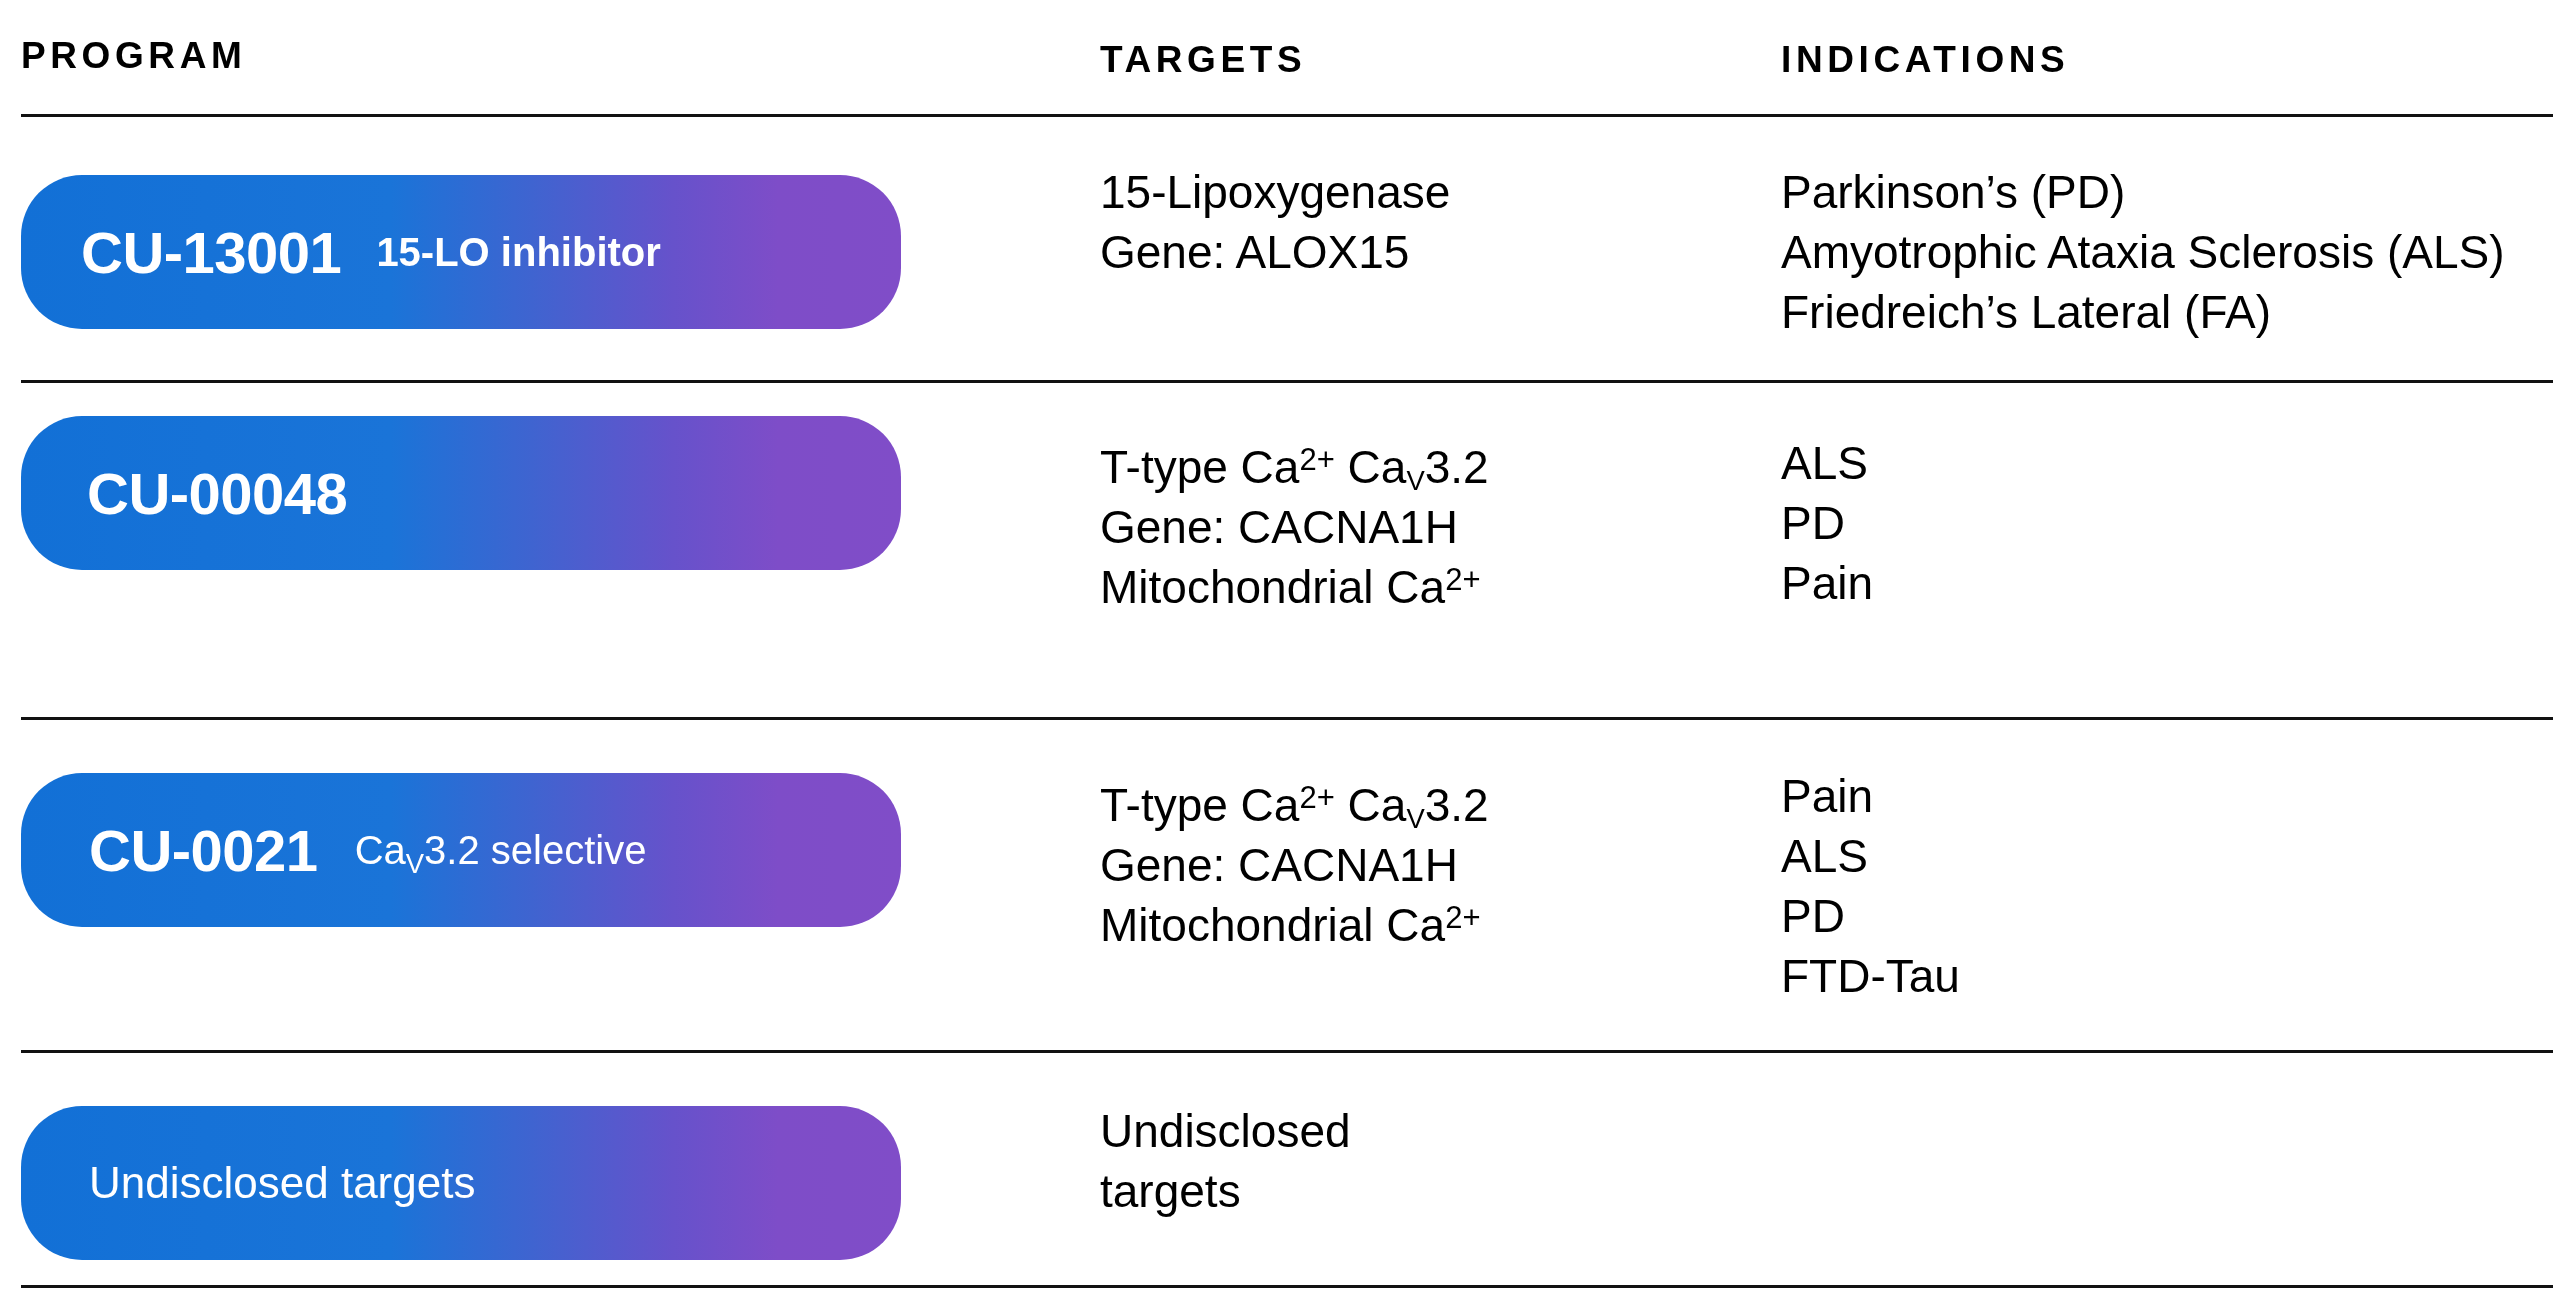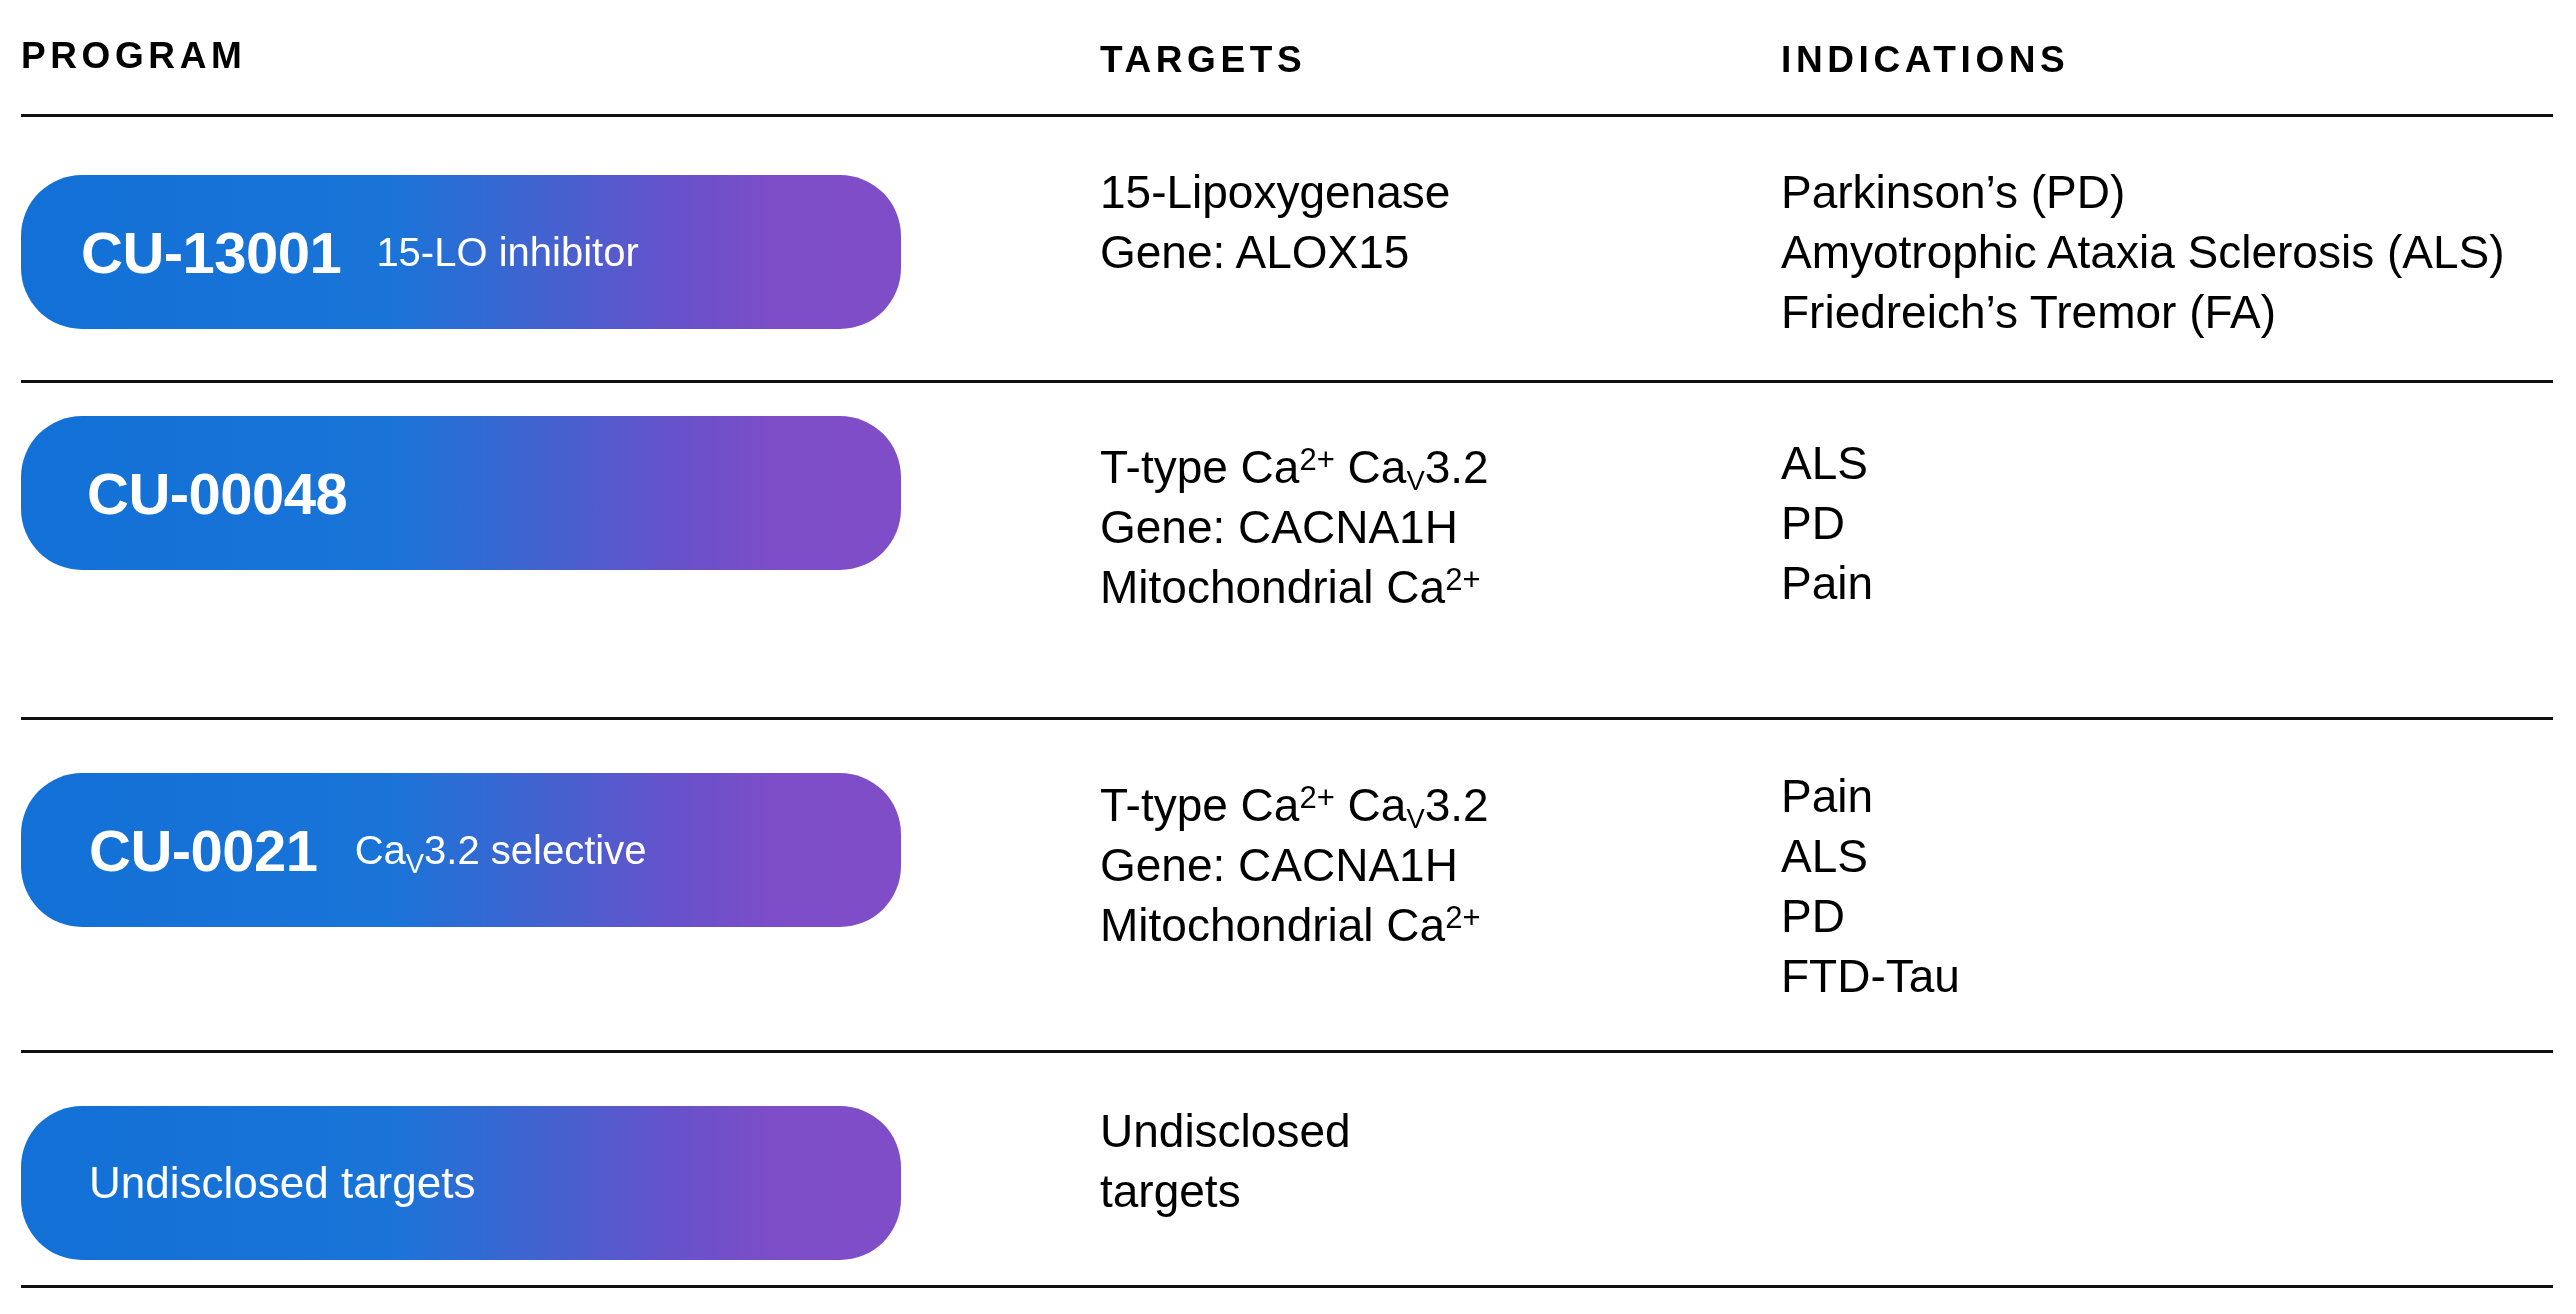--- a/index.html
+++ b/index.html
@@ -28,30 +28,30 @@
 <div class="hdr" style="left:1781px;top:41px;">INDICATIONS</div>
 
 <div class="divider" style="top:114px;"></div>
 <div class="divider" style="top:380px;"></div>
 <div class="divider" style="top:717px;"></div>
 <div class="divider" style="top:1050px;"></div>
 <div class="divider" style="top:1285px;"></div>
 
 <div class="pill" style="top:175px;padding-left:60px;">
   <span class="code">CU-13001</span>
-  <span class="sub" style="margin-left:35px;">15-LO inhibitor</span>
+  <span class="sub" style="margin-left:35px;font-weight:bold;">15-LO inhibitor</span>
 </div>
 <div class="cell" style="left:1100px;top:162px;">
   <span class="line title">15-Lipoxygenase</span>
   <span class="line">Gene: ALOX15</span>
 </div>
 <div class="cell" style="left:1781px;top:162px;">
   <span class="line">Parkinson’s (PD)</span>
   <span class="line">Amyotrophic Ataxia Sclerosis (ALS)</span>
-  <span class="line">Friedreich’s Tremor (FA)</span>
+  <span class="line">Friedreich’s Lateral (FA)</span>
 </div>
 
 <div class="pill" style="top:416px;padding-left:66px;text-align:center;">
   <span class="code">CU-00048</span>
 </div>
 <div class="cell" style="left:1100px;top:437px;">
   <span class="line title"><span>T-type Ca</span><sup class="ion">2+</sup> <span>Ca</span><sub class="v">V</sub><span>3.2</span></span>
   <span class="line">Gene: CACNA1H</span>
   <span class="line"><span>Mitochondrial Ca</span><sup class="ion">2+</sup></span>
 </div>

